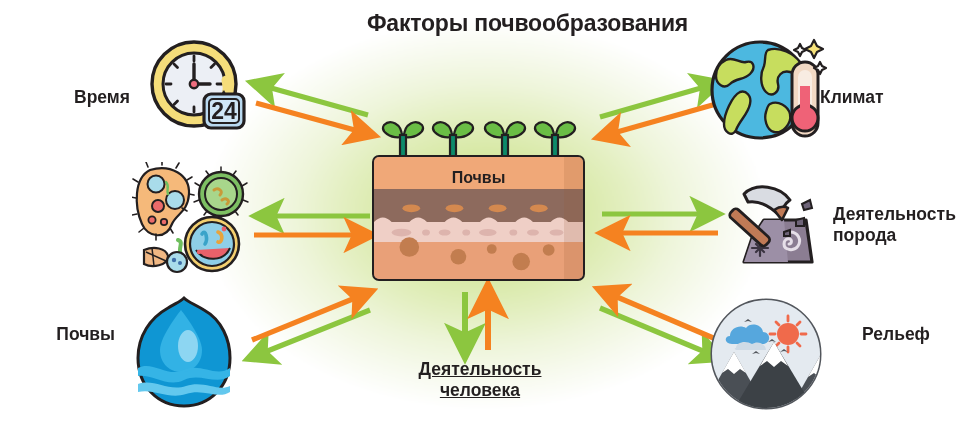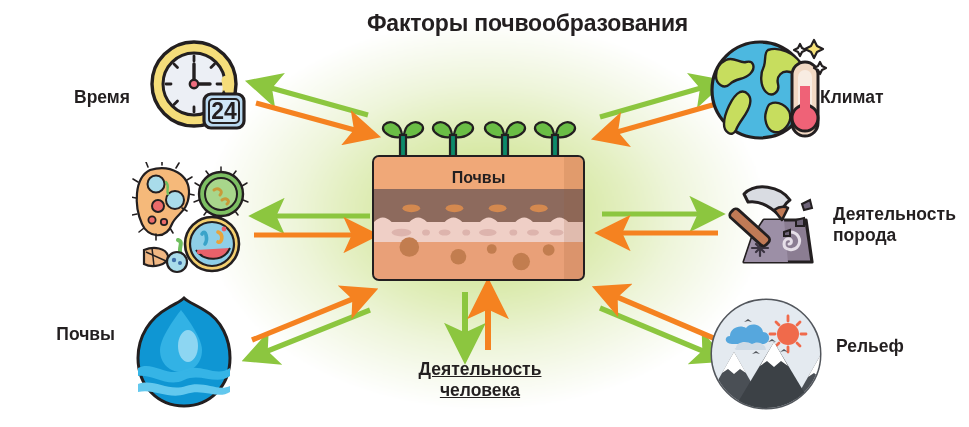--- a/index.html
+++ b/index.html
@@ -392,17 +392,17 @@
         <path d="M66,46 L80,70 L73,65 L66,71 L59,65 L52,70 Z" fill="#ffffff"></path>
       </g>
     </svg>
   </div>
 
   <div class="label l-left" style="left:10px;  top:87px;  width:120px;">Время</div>
   <div class="label l-left" style="left:10px;  top:324px; width:105px;">Почвы</div>
   <div class="label l-right" style="left:820px; top:87px;  width:130px;">Климат</div>
   <div class="label l-right" style="left:833px; top:204px; width:136px;">Деятельность
 порода</div>
-  <div class="label l-right" style="left:836px; top:336px; width:120px;">Рельеф</div>
+  <div class="label l-right" style="left:836px; top:324px; width:120px;text-align:center;">Рельеф</div>
   <div class="label l-center" style="left:385px; top:359px; width:190px;text-decoration:underline;">Деятельность
 человека</div>
 
 </div>
 
 </body></html>

